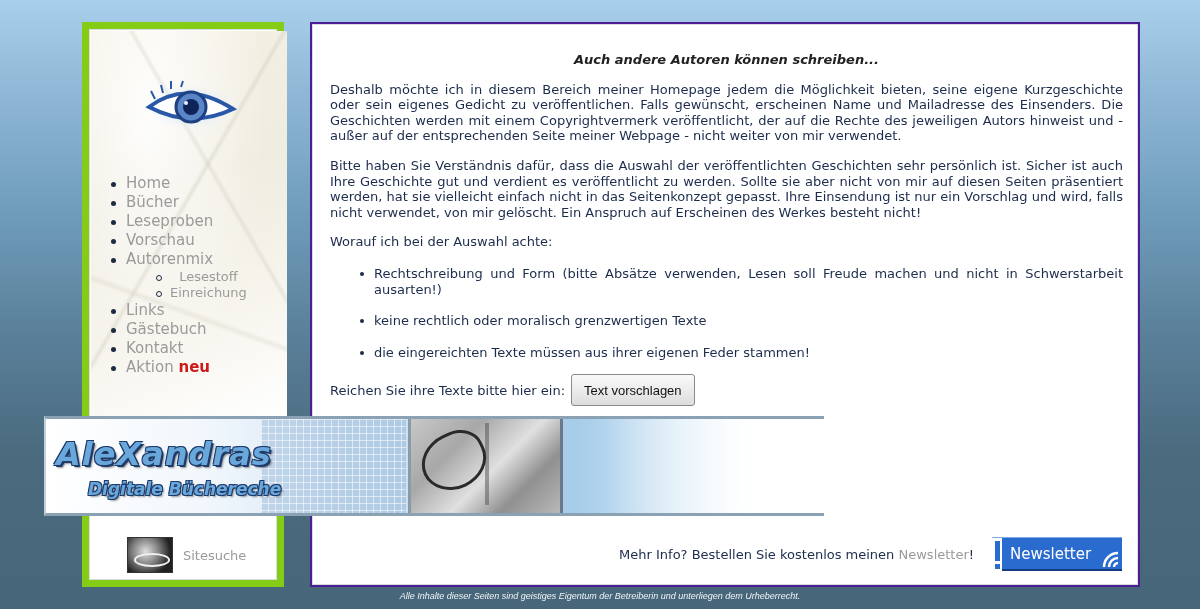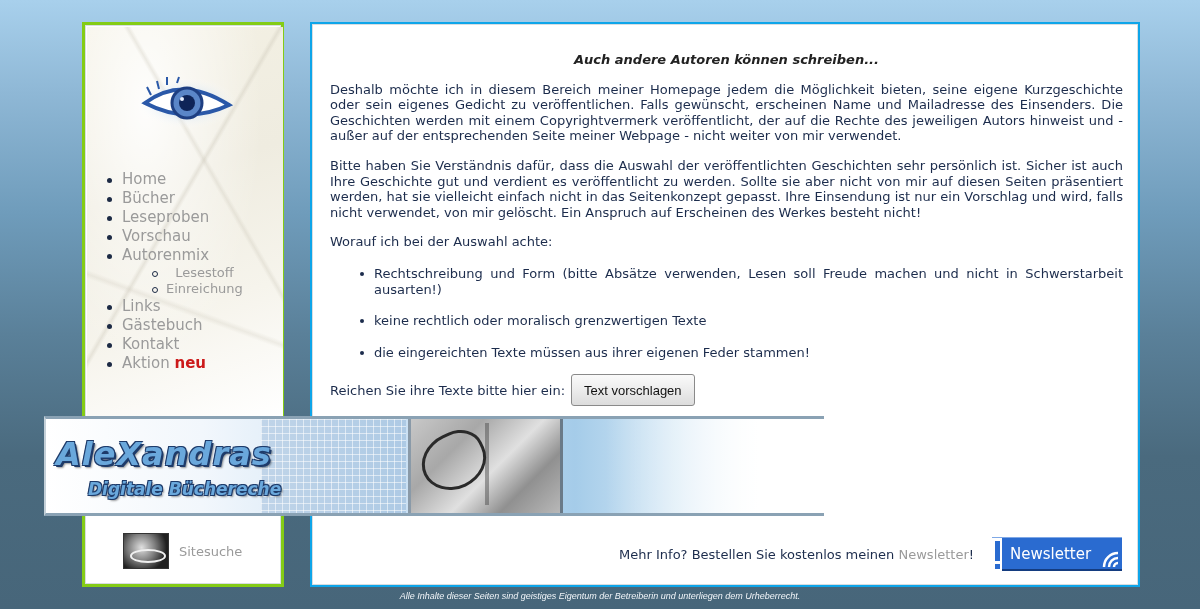--- a/index.html
+++ b/index.html
@@ -5,21 +5,21 @@
     * { box-sizing: border-box; margin: 0; padding: 0; }
     html, body { width: 1200px; height: 609px; overflow: hidden; }
     body {
       font-family: "DejaVu Sans", "Liberation Sans", sans-serif;
       background: linear-gradient(180deg, #a8d0ec 0%, #8fb8d6 15%, #6f9cbb 35%, #5a8099 55%, #4a6a7e 75%, #47667a 100%);
       position: relative;
     }
     .left-panel {
       position: absolute; left: 82px; top: 22px; width: 202px; height: 565px;
       background: #ffffff;
-      border: 3px solid #84cc16;
+      border: 7px solid #84cc16;
       box-shadow: inset 0 0 0 1px #d8dde0;
     }
     .left-top {
       position: absolute; left: 2px; top: 2px; width: 196px; height: 390px;
       background:
         radial-gradient(ellipse at 30% 20%, rgba(255,255,255,0.9), rgba(255,255,255,0) 60%),
         linear-gradient(160deg, #f4f1e4 0%, #efece0 40%, #f6f4ec 70%, #ffffff 100%);
     }
     .left-top::before {
       content: ""; position: absolute; inset: 0;
@@ -56,21 +56,21 @@
     }
     .search-icon::after {
       content: ""; position: absolute; left: 6px; bottom: 5px; width: 32px; height: 10px; border-radius: 50%;
       border: 2px solid #f0f0f0;
     }
     .search-label { font-size: 13px; color: #9a9a9a; font-family: "DejaVu Sans", sans-serif; }
 
     .main-panel {
       position: absolute; left: 310px; top: 22px; width: 830px; height: 565px;
       background: #ffffff;
-      border: 2px solid #0ea5e9;
+      border: 2px solid #4c1d95;
       box-shadow: inset 0 0 0 1px #d8dde0;
     }
     .content {
       position: absolute; left: 18px; top: 28px; width: 793px; color: #1c2c4c; font-size: 13px; line-height: 15.6px;
     }
     .content h1 {
       font-size: 13px; font-style: italic; font-weight: bold; text-align: center; color: #222; margin-bottom: 14px;
     }
     .content p { text-align: justify; margin-bottom: 14px; }
     .content ul { margin-left: 28px; margin-bottom: 14px; list-style: none; }

